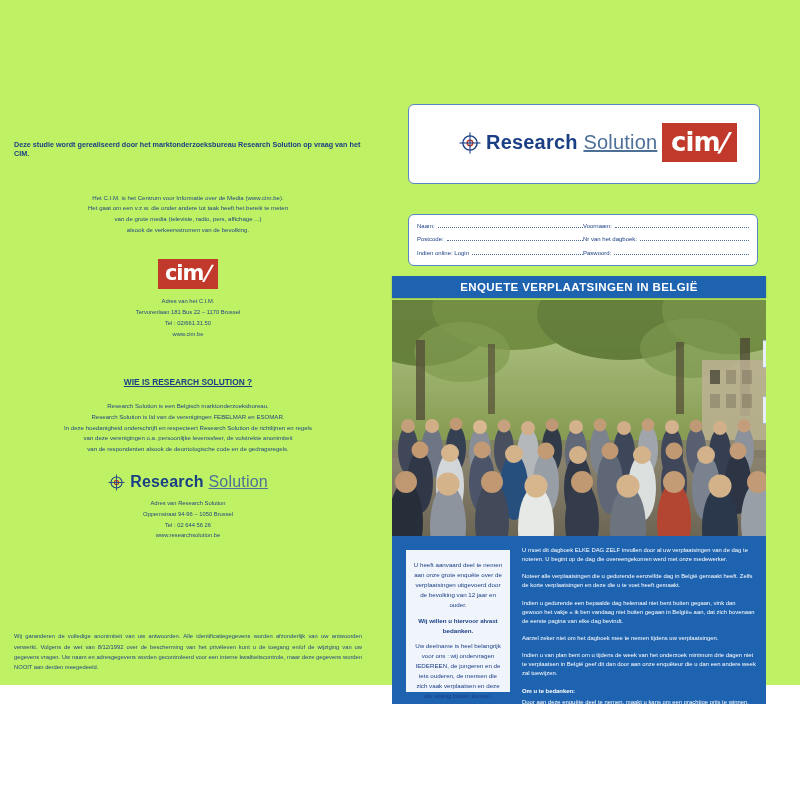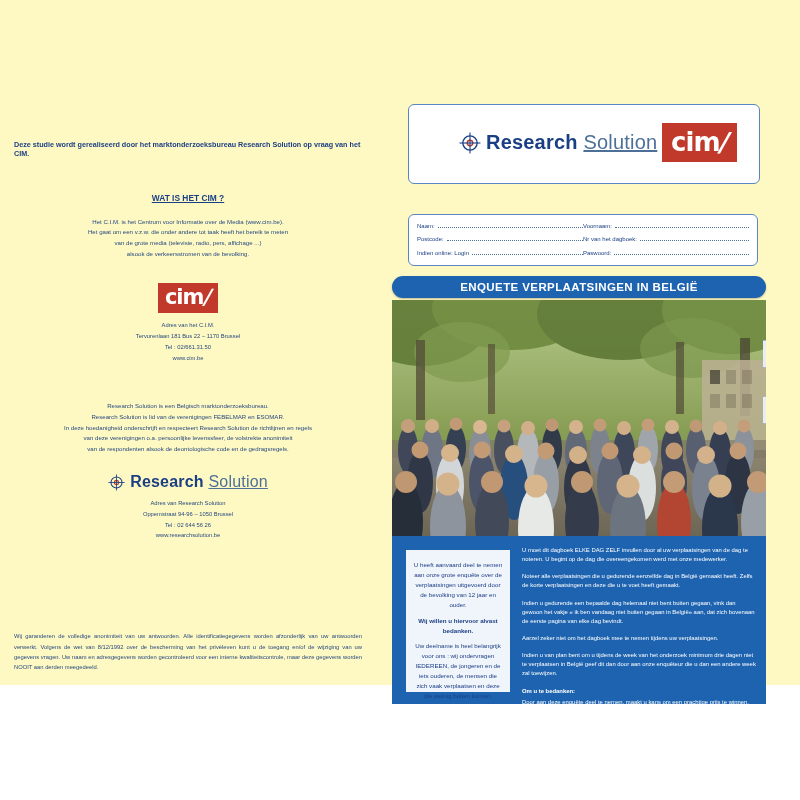--- a/index.html
+++ b/index.html
@@ -8,21 +8,21 @@
     background: #ffffff;
     width: 800px;
     height: 800px;
     overflow: hidden;
     font-family: "Liberation Sans", sans-serif;
   }
   #page {
     position: relative;
     width: 800px;
     height: 685px;
-    background: #fef9c3;
+    background: #bef264;
   }
 
   
   .left-page {
     position: absolute;
     left: 8px;
     top: 140px;
     width: 360px;
     height: 560px;
     color: #1a3d7c;
@@ -177,21 +177,21 @@
     height: 7px;
   }
 
   .banner {
     position: absolute;
     left: 4px;
     top: 172px;
     width: 374px;
     height: 22px;
     background: #1d63b0;
-    border-radius: 11px;
+    border-radius: 0;
     color: #ffffff;
     font-size: 11.5px;
     font-weight: bold;
     display: flex;
     align-items: center;
     justify-content: center;
     letter-spacing: .4px;
     box-shadow: 0 1px 2px rgba(0,0,0,.25);
   }
 
@@ -256,38 +256,38 @@
 </head>
 <body>
 
 <div id="page">
 
   <div class="left-page">
 
     <div class="lead-line">Deze studie wordt gerealiseerd door het marktonderzoeksbureau Research Solution op vraag van het CIM.</div>
 
     <div class="block-1">
-      <div class="sec-title">WAT IS HET CIM ?</div>
       <div class="sec-body" style="white-space:pre-line;">Het C.I.M. is het Centrum voor Informatie over de Media (www.cim.be).
 Het gaat om een v.z.w. die onder andere tot taak heeft het bereik te meten
 van de grote media (televisie, radio, pers, affichage ...)
 alsook de verkeersstromen van de bevolking.</div>
 
       <div class="cim-logo-wrap">
         <div class="cim-logo">
           <span>cim</span><span class="slash">/</span>
         </div>
       </div>
       <div class="addr">Adres van het C.I.M.</div>
       <div class="addr" style="white-space:pre-line;margin-top:0">Tervurenlaan 181 Bus 22 – 1170 Brussel
 Tel : 02/661.31.50
 www.cim.be</div>
     </div>
 
     <div class="block-2">
+      <div class="sec-title">WIE IS RESEARCH SOLUTION ?</div>
       <div class="sec-body" style="white-space:pre-line;">Research Solution is een Belgisch marktonderzoeksbureau.
 Research Solution is lid van de verenigingen FEBELMAR en ESOMAR.
 In deze hoedanigheid onderschrijft en respecteert Research Solution de richtlijnen en regels
 van deze verenigingen o.a. persoonlijke levenssfeer, de volstrekte anonimiteit
 van de respondenten alsook de deontologische code en de gedragsregels.</div>
 
       <div class="rs-logo-wrap">
         <span class="rs-target">
           <svg viewBox="0 0 40 40" width="17" height="17">
             <circle cx="20" cy="20" r="13" fill="none" stroke="#1b3f85" stroke-width="2.5"></circle>

